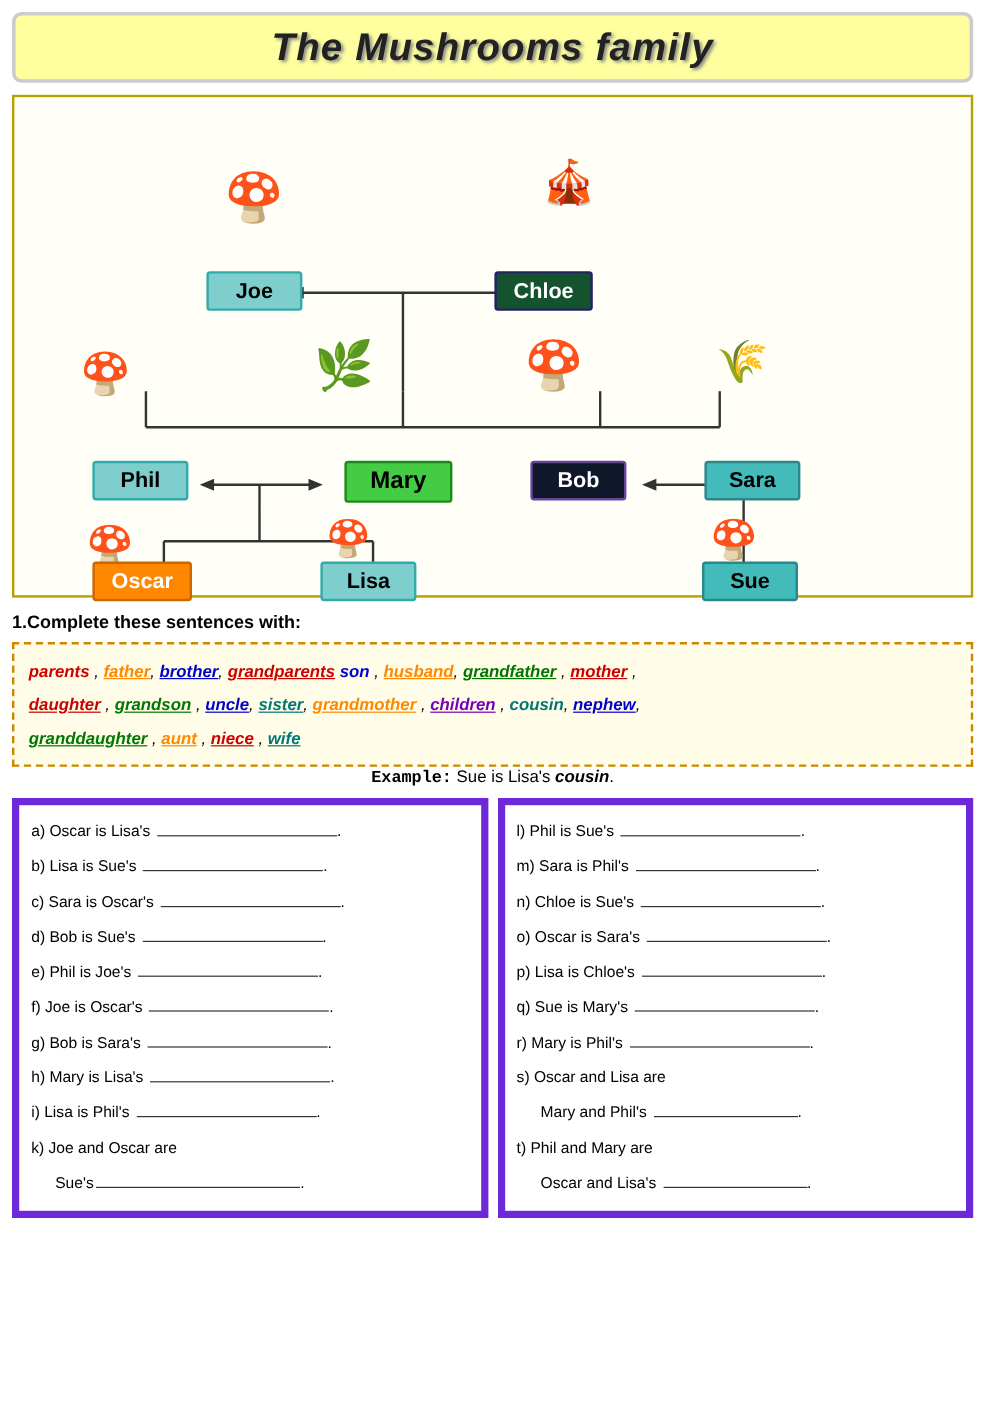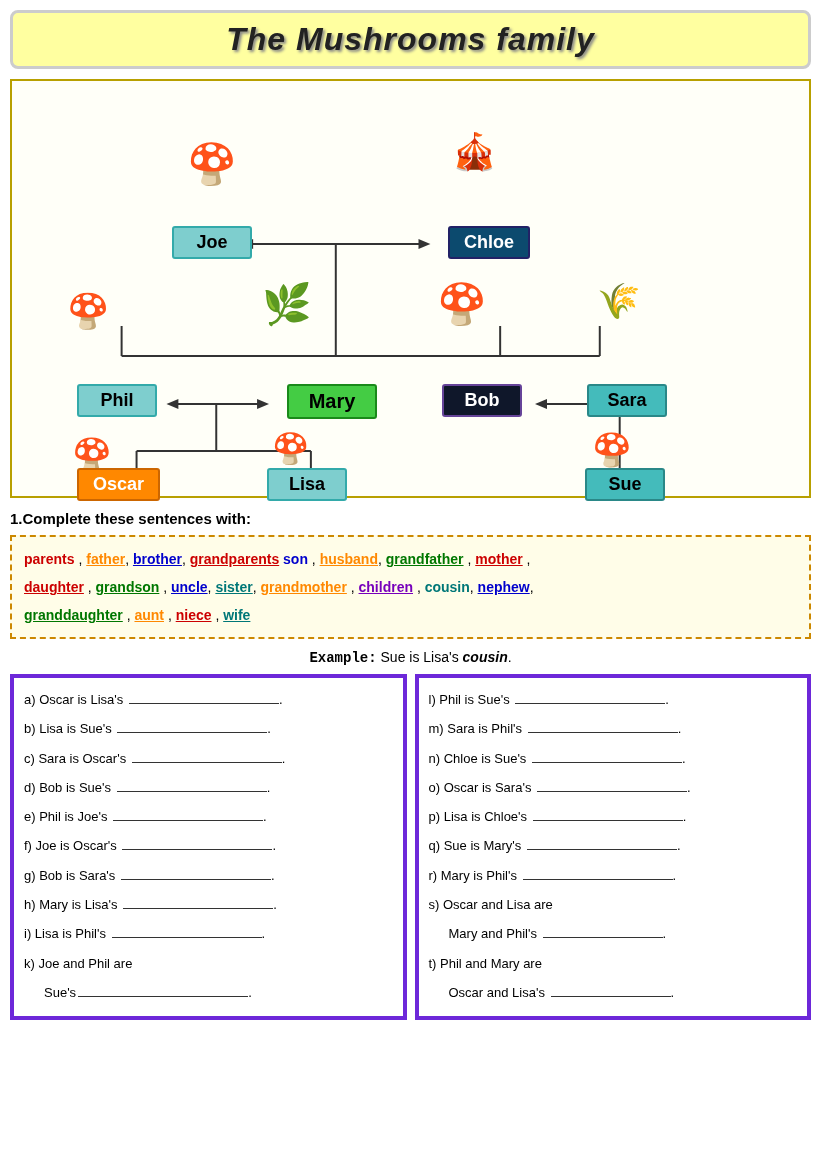--- a/index.html
+++ b/index.html
@@ -44,21 +44,21 @@
     .name-label {
       display: inline-block;
       font-weight: bold;
       font-size: 18px;
       padding: 4px 14px;
       border-radius: 3px;
       text-align: center;
       min-width: 80px;
     }
     .label-teal { background: #7ecece; border: 2px solid #3aa; color: #000; }
-    .label-blue { background: #0c4a6e; border: 2px solid #226; color: #fff; margin-left: 36px; }
+    .label-blue { background: #14532d; border: 2px solid #226; color: #fff; }
     .label-green { background: #44cc44; border: 2px solid #1a8a1a; color: #000; }
     .label-purple { background: #0f172a; border: 2px solid #664499; color: #fff; }
     .label-orange { background: #ff8800; border: 2px solid #cc6600; color: #fff; }
     .label-teal2 { background: #44bbbb; border: 2px solid #2a8888; color: #000; }
 
     
     .tree-container {
       position: relative;
       width: 100%;
       height: 390px;
@@ -89,23 +89,23 @@
     
     .section-title {
       font-size: 15px;
       font-weight: bold;
       margin-bottom: 8px;
     }
     .word-box {
       border: 2px dashed #cc8800;
       background: #fffde8;
       padding: 8px 12px;
-      margin-bottom: 10px;
       line-height: 2;
       font-size: 14px;
+      font-style: italic;
     }
     .word-red { color: #cc0000; font-weight: bold; }
     .word-orange { color: #ff8800; font-weight: bold; }
     .word-blue { color: #0000cc; font-weight: bold; }
     .word-green { color: #007700; font-weight: bold; }
     .word-underline { text-decoration: underline; }
     .word-purple { color: #7700bb; font-weight: bold; }
     .word-teal { color: #007777; font-weight: bold; }
 
     
@@ -116,21 +116,21 @@
     }
     .example-line .ex-bold { font-weight: bold; font-family: Liberation Mono, monospace; }
 
     
     .exercise-container {
       display: flex;
       gap: 8px;
     }
     .exercise-col {
       flex: 1;
-      border: 4px solid #6d28d9;
+      border: 6px solid #6d28d9;
       padding: 8px 10px;
       font-size: 13px;
       line-height: 2.1;
     }
     .fill-line {
       display: inline-block;
       border-bottom: 1px solid #333;
       width: 150px;
       margin-left: 2px;
     }
@@ -300,21 +300,21 @@
     <div class="q-item">
       <span>g)  Bob is Sara's <span class="fill-line"></span>.</span>
     </div>
     <div class="q-item">
       <span>h)  Mary is Lisa's <span class="fill-line"></span>.</span>
     </div>
     <div class="q-item">
       <span>i)  Lisa is Phil's <span class="fill-line"></span>.</span>
     </div>
     <div class="q-item">
-      <span>k)  Joe and Phil are</span>
+      <span>k)  Joe and Oscar are</span>
     </div>
     <div class="q-sub">
       <span>Sue's<span class="fill-line-long"></span>.</span>
     </div>
 
   </div>
 
   <div class="exercise-col">
 
     <div class="q-item">

